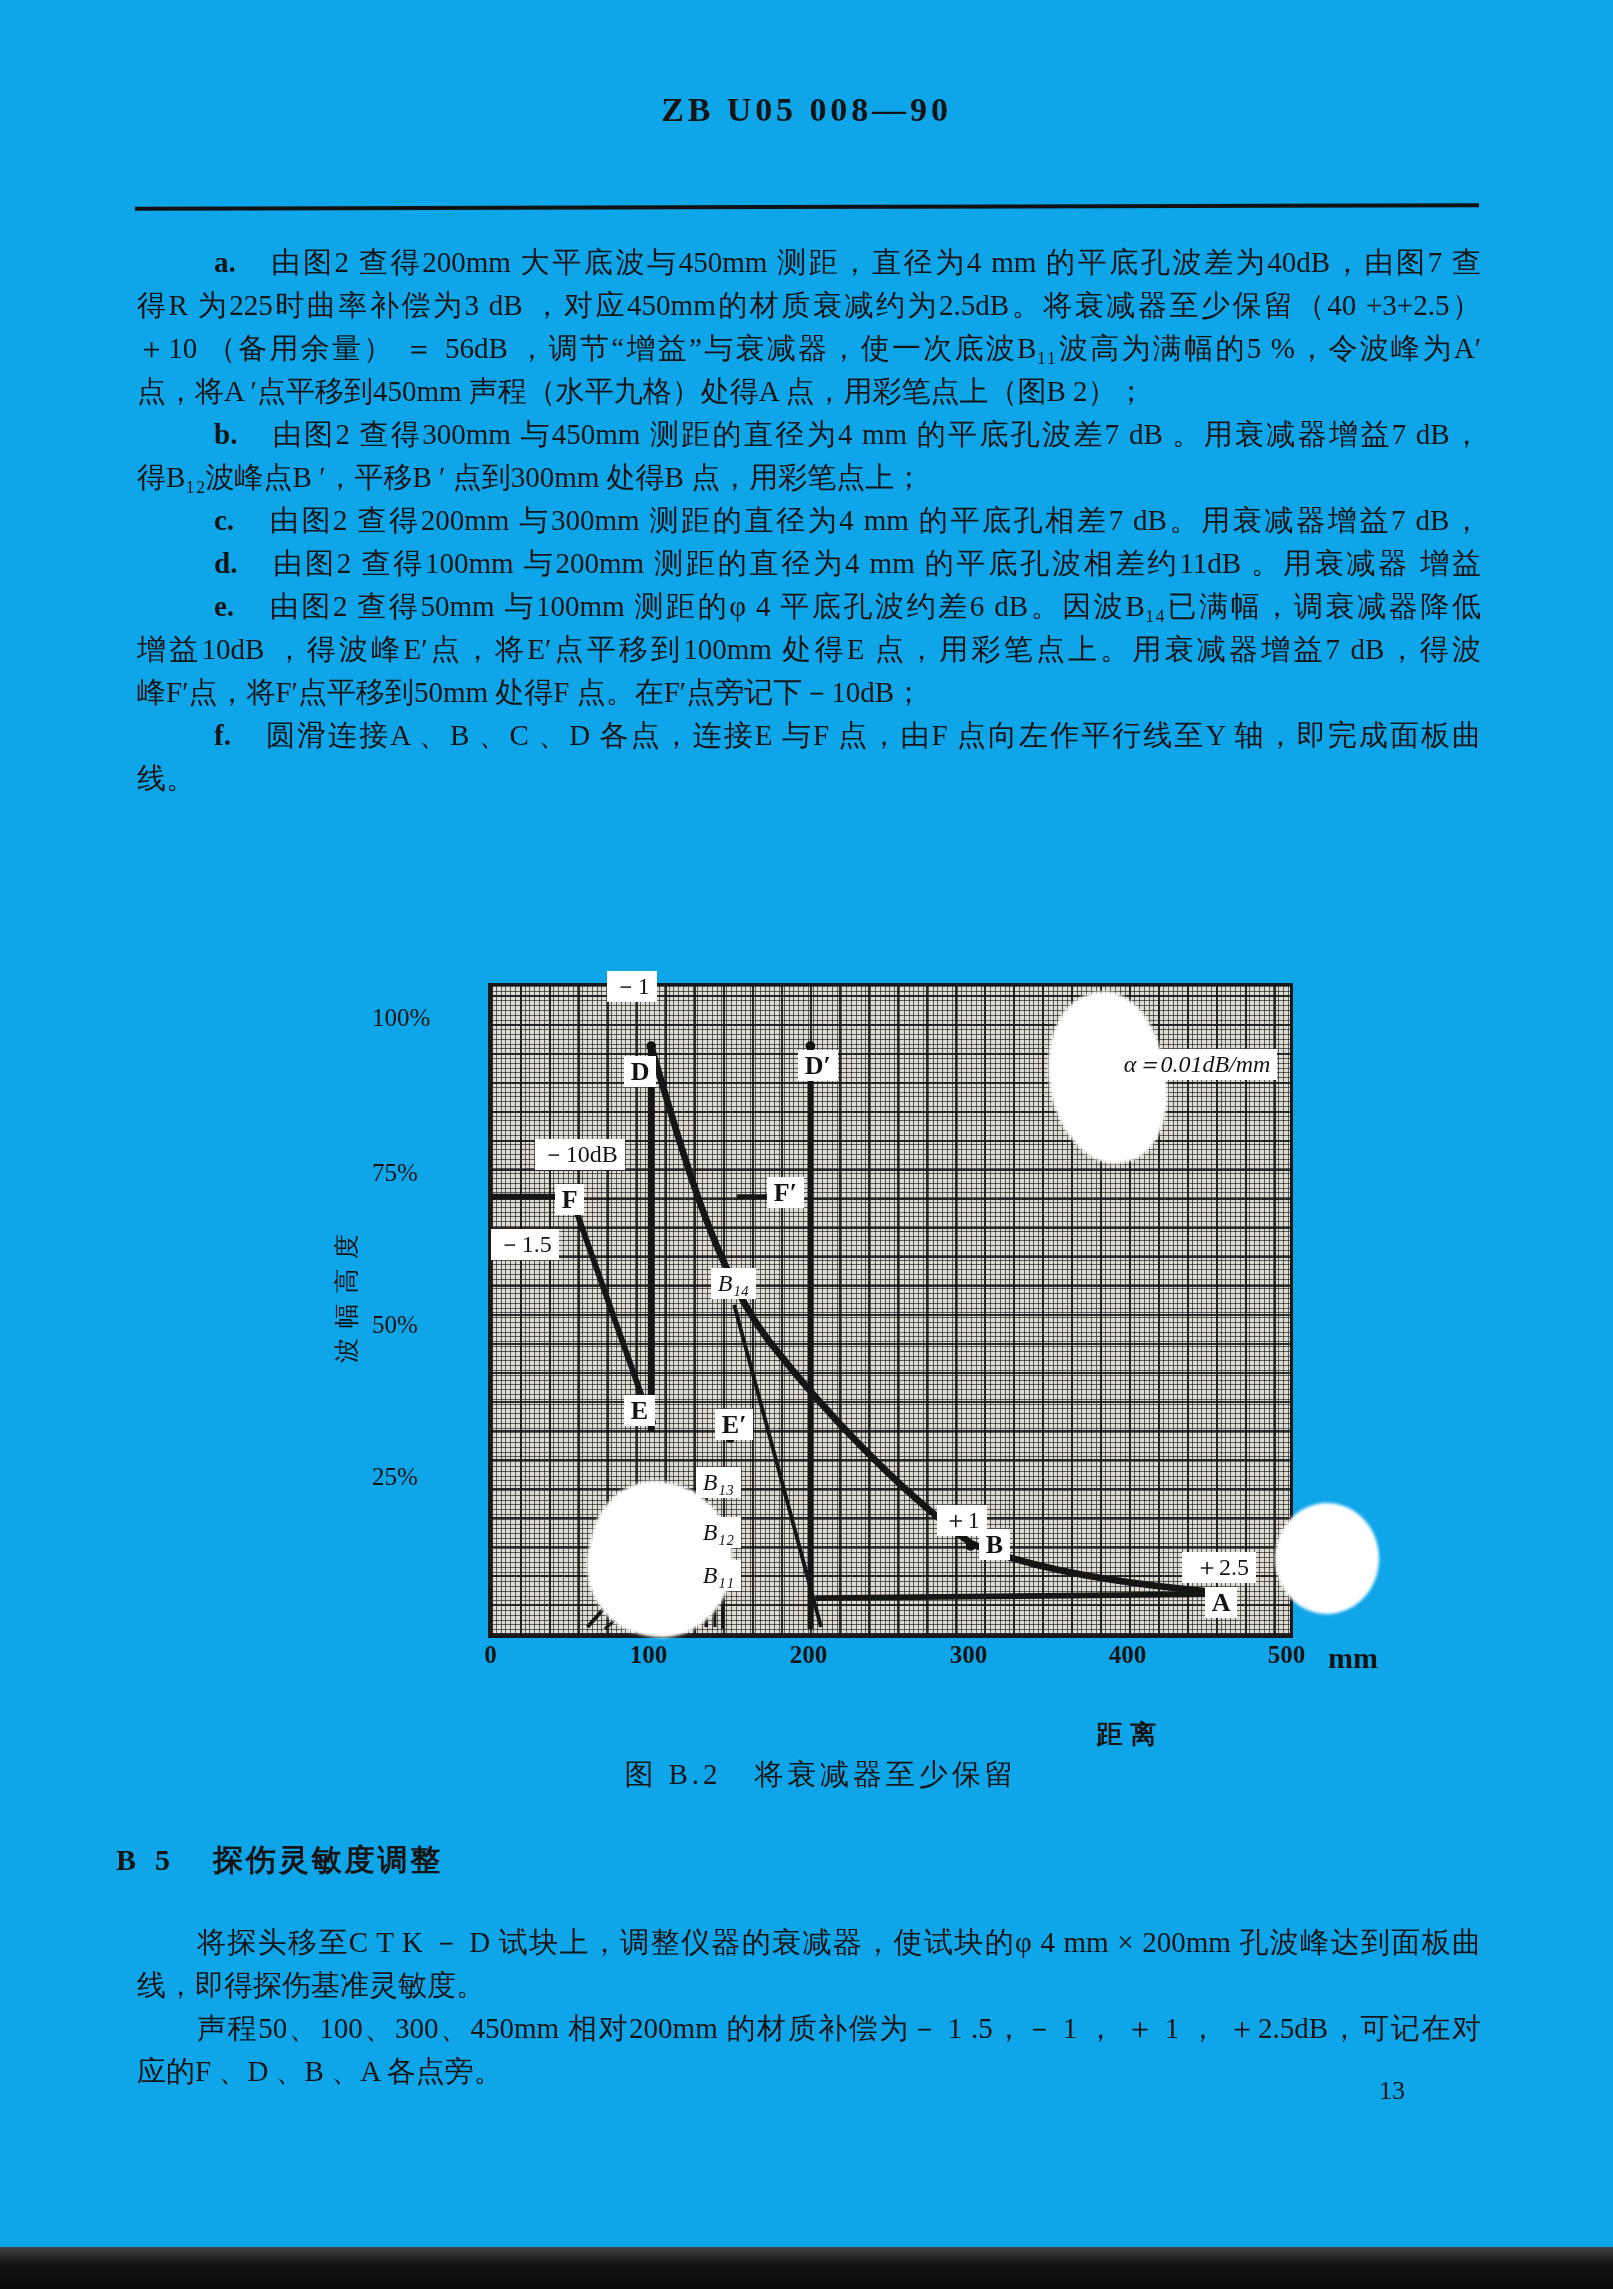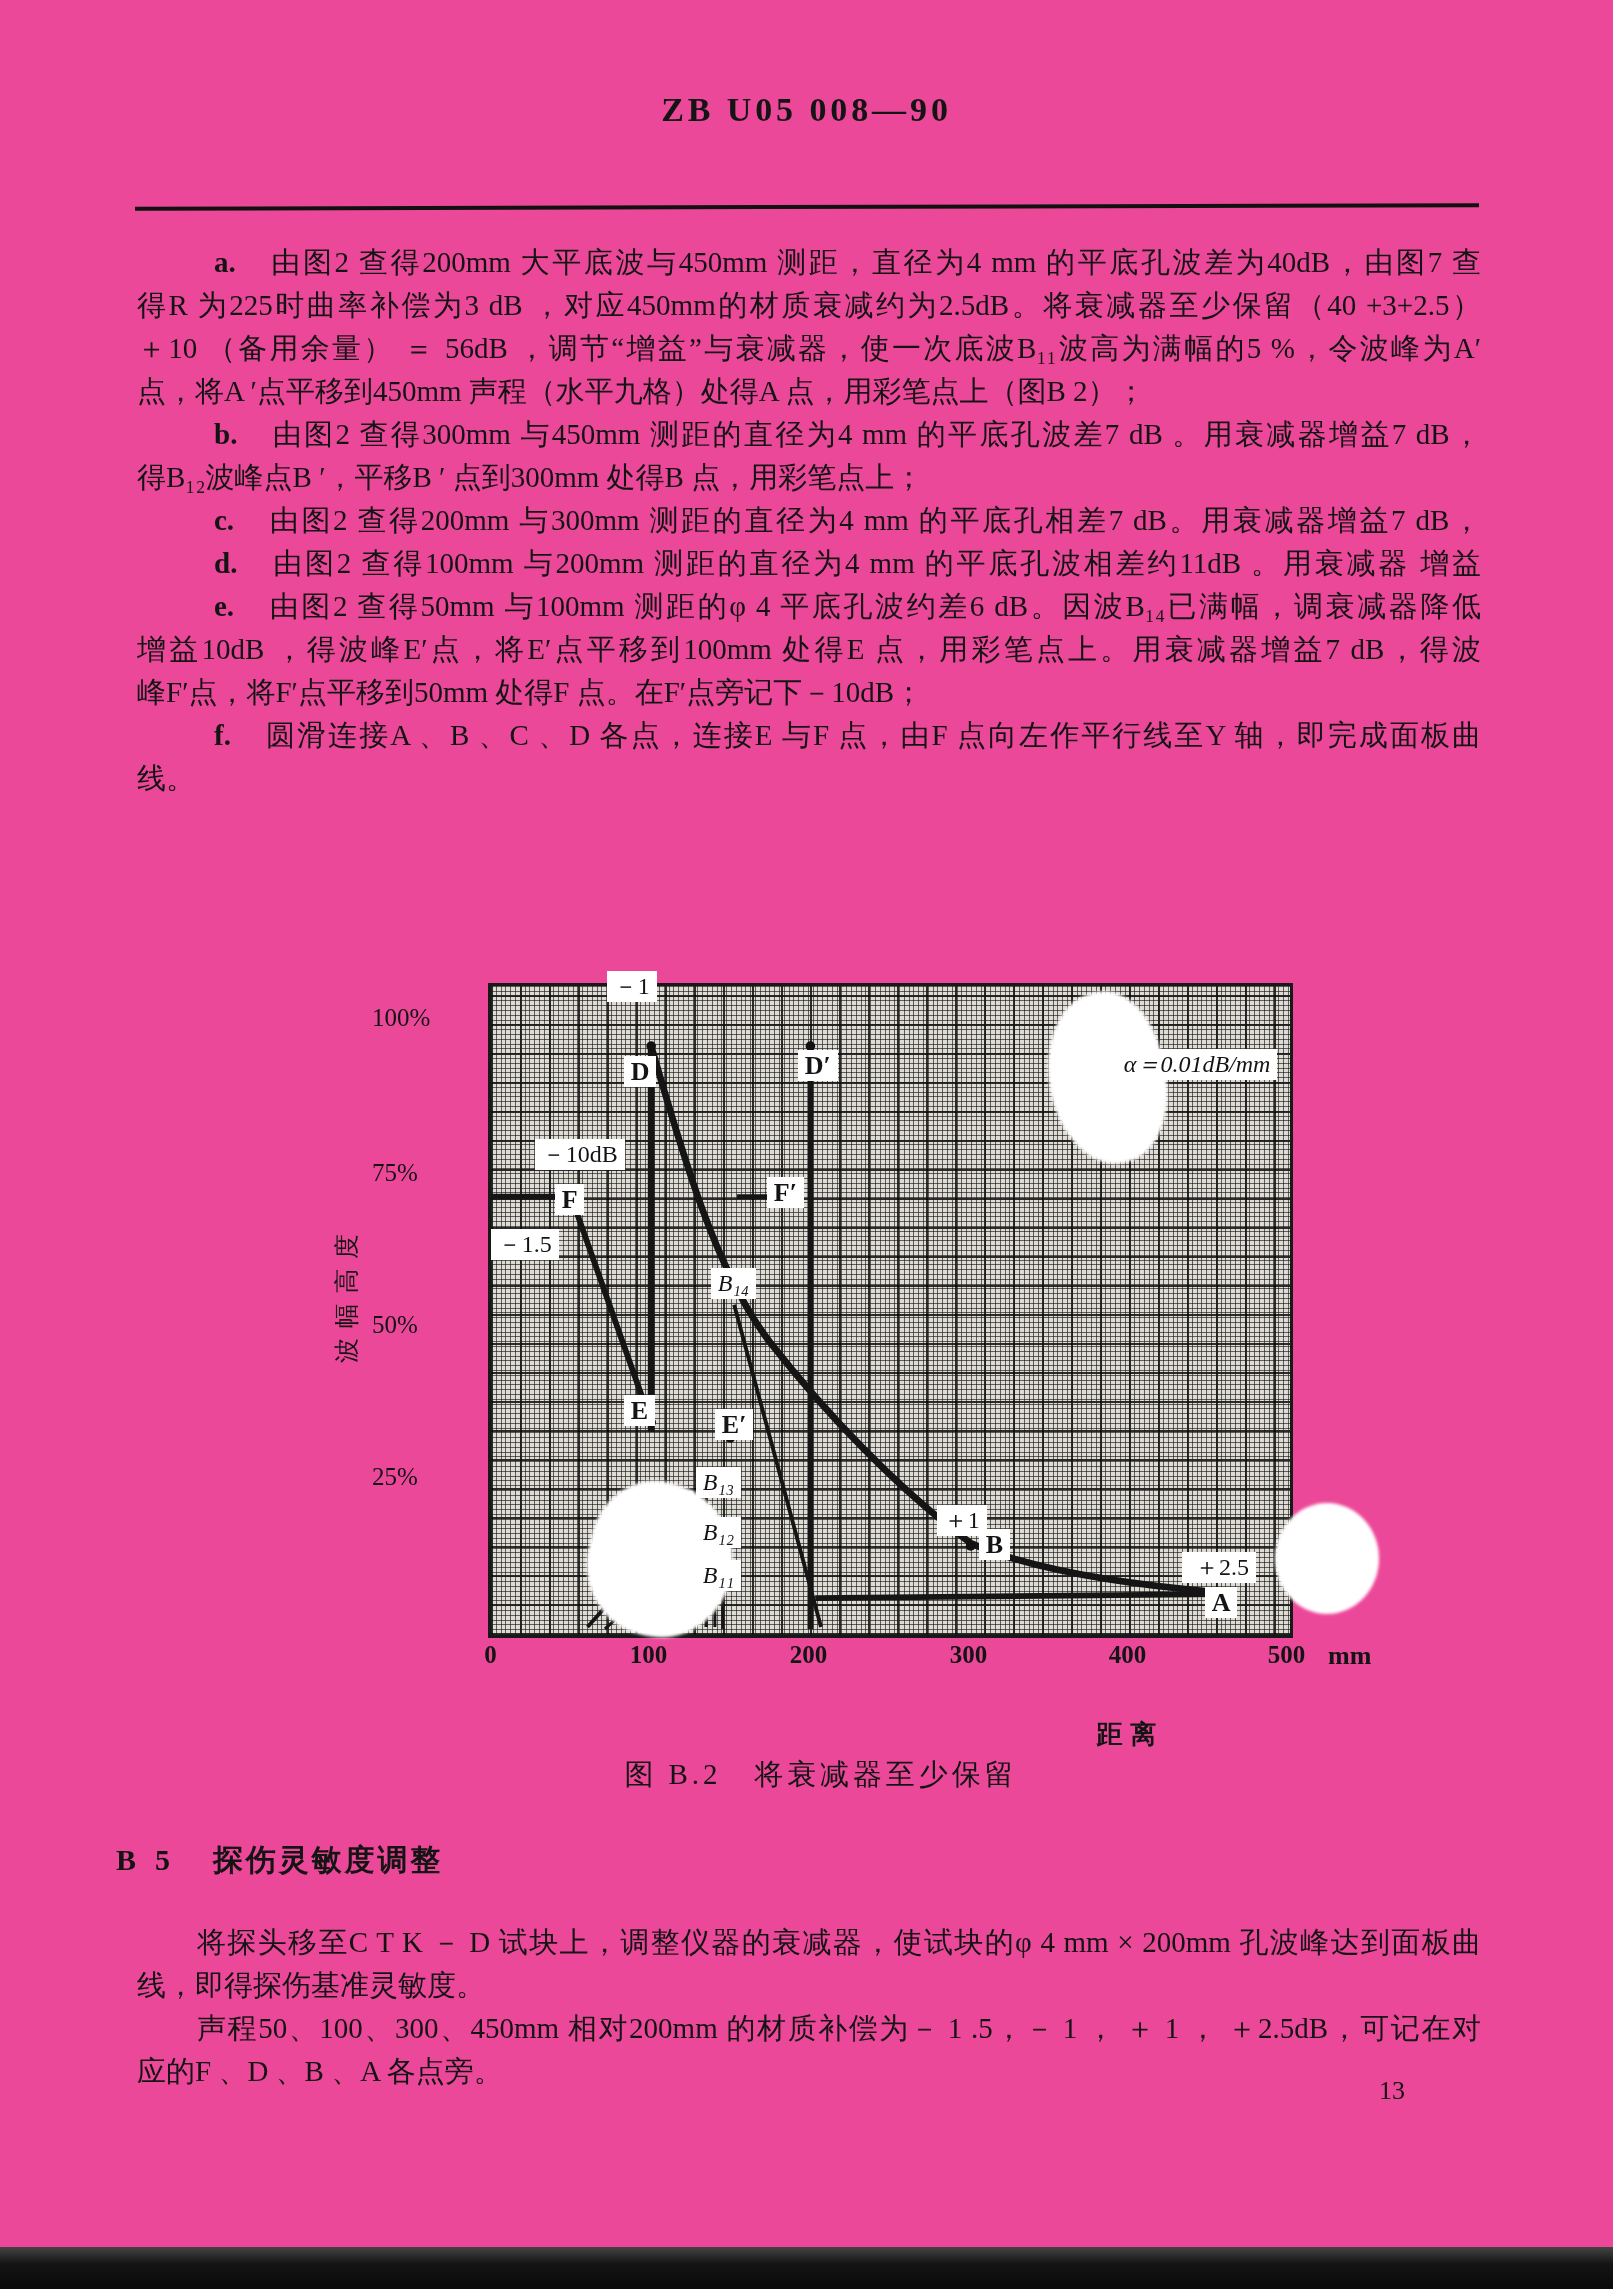--- a/index.html
+++ b/index.html
@@ -1,18 +1,18 @@
 <!DOCTYPE html>
 <html><head>
 <meta charset="utf-8">
 <style>
   html,body{margin:0;padding:0;background:#888;}
   .page{
     position:relative;width:1613px;height:2289px;margin:0 auto;
-    background:#ec4899;overflow:hidden;
+    background:#0ea5e9;overflow:hidden;
     font-family:"Liberation Serif","DejaVu Serif",serif;color:#141414;
   }
   
   .hdr{position:absolute;top:91px;left:0;width:100%;text-align:center;
        font-size:34px;font-weight:bold;letter-spacing:3.9px;}
   .hdr-rule{position:absolute;top:205px;left:135px;width:1344px;height:3.9px;background:#111;
             transform:rotate(-0.15deg);}
   
   .body-text{position:absolute;top:241px;left:137px;width:1344px;
              font-size:29px;line-height:43px;}
@@ -32,21 +32,21 @@
            repeating-linear-gradient(90deg, rgba(25,25,25,0.65) 0 1px, transparent 1px 4.8px),
            repeating-linear-gradient(0deg,  rgba(0,0,0,0.8) 0 1.9px, transparent 1.9px 29px),
            repeating-linear-gradient(90deg, rgba(0,0,0,0.8) 0 1.9px, transparent 1.9px 29px);}
   .chart svg{position:absolute;left:0;top:0;}
   .blob{position:absolute;background:#fff;filter:blur(1.4px);}
   .ann{position:absolute;background:#fff;padding:1px 6.8px;font-size:24px;line-height:29px;
        white-space:nowrap;}
   .ann.pt{font-size:26px;font-weight:bold;}
   .ann.sub{font-style:italic;}
   .xtick{position:absolute;width:77px;text-align:center;font-size:25px;font-weight:bold;top:1641px;}
-  .xunit{position:absolute;top:1641px;left:1328px;font-size:26px;font-weight:bold;}
+  .xunit{position:absolute;top:1641px;left:1328px;font-size:30px;font-weight:bold;}
   .xlab{position:absolute;top:1717px;left:488px;width:676px;text-align:right;
         font-size:26px;font-weight:bold;letter-spacing:7.7px;}
   .caption{position:absolute;top:1755px;left:338px;width:966px;text-align:center;
            font-size:29px;letter-spacing:3.9px;}
   
   .b5head{position:absolute;top:1840px;left:116px;font-size:30px;font-weight:bold;}
   .b5head .num{margin-right:37px;letter-spacing:5.8px;}
   .b5head .ttl{letter-spacing:2.9px;}
   .b5text{position:absolute;top:1921px;left:137px;width:1344px;font-size:29px;line-height:43px;}
   .b5text .first{padding-left:60px;}

